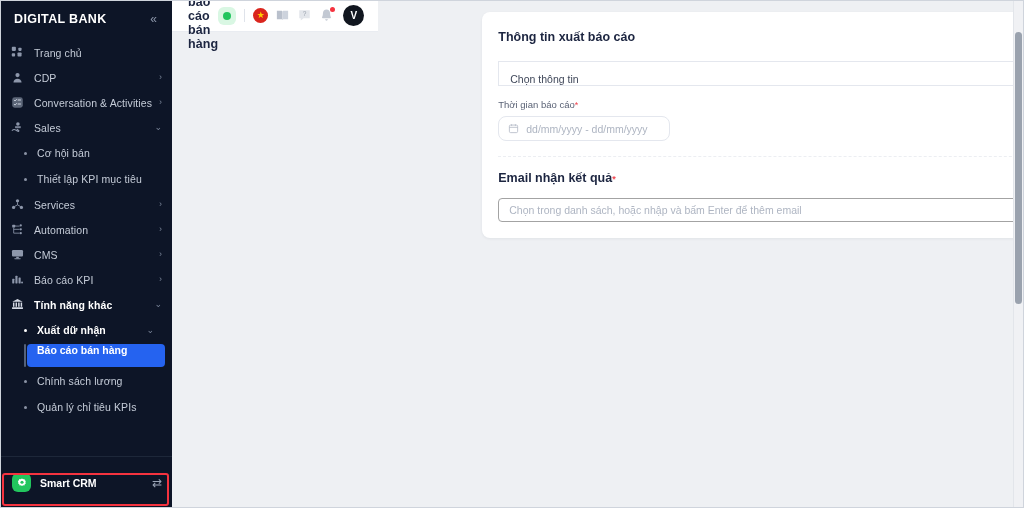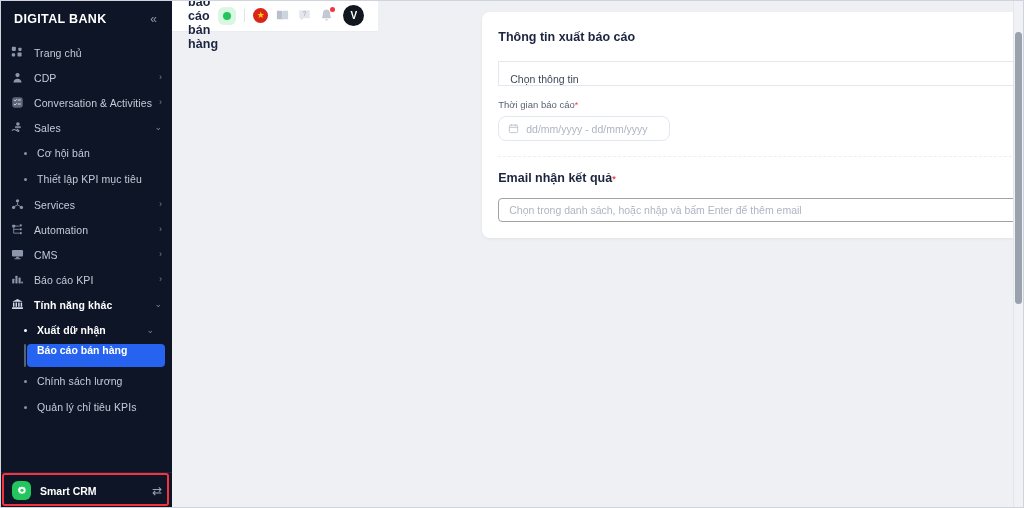--- a/index.html
+++ b/index.html
@@ -87,21 +87,21 @@
   }
   .sb-leaf {
     position: absolute; left: 3px; right: 0; top: 0; height: 23px;
     background: #2563f0; border-radius: 4px;
     display: flex; align-items: flex-start; padding-left: 10px;
   }
   .sb-leaf span { color: #fff; font-size: 10.5px; font-weight: bold; white-space: nowrap; }
 
   
   .sb-bottom {
-    position: absolute; left: 0; bottom: 0; width: 172px; height: 36px;
+    position: absolute; left: 0; bottom: 0; width: 172px; height: 52px;
     border-top: 1px solid #1d2739;
     display: flex; align-items: center; padding: 0 10px 0 12px;
     background: #0d1527;
   }
   .crm-ico {
     width: 19px; height: 19px; border-radius: 6px;
     background: #22c55e; flex: 0 0 19px;
     display: flex; align-items: center; justify-content: center;
     margin-right: 9px;
   }

